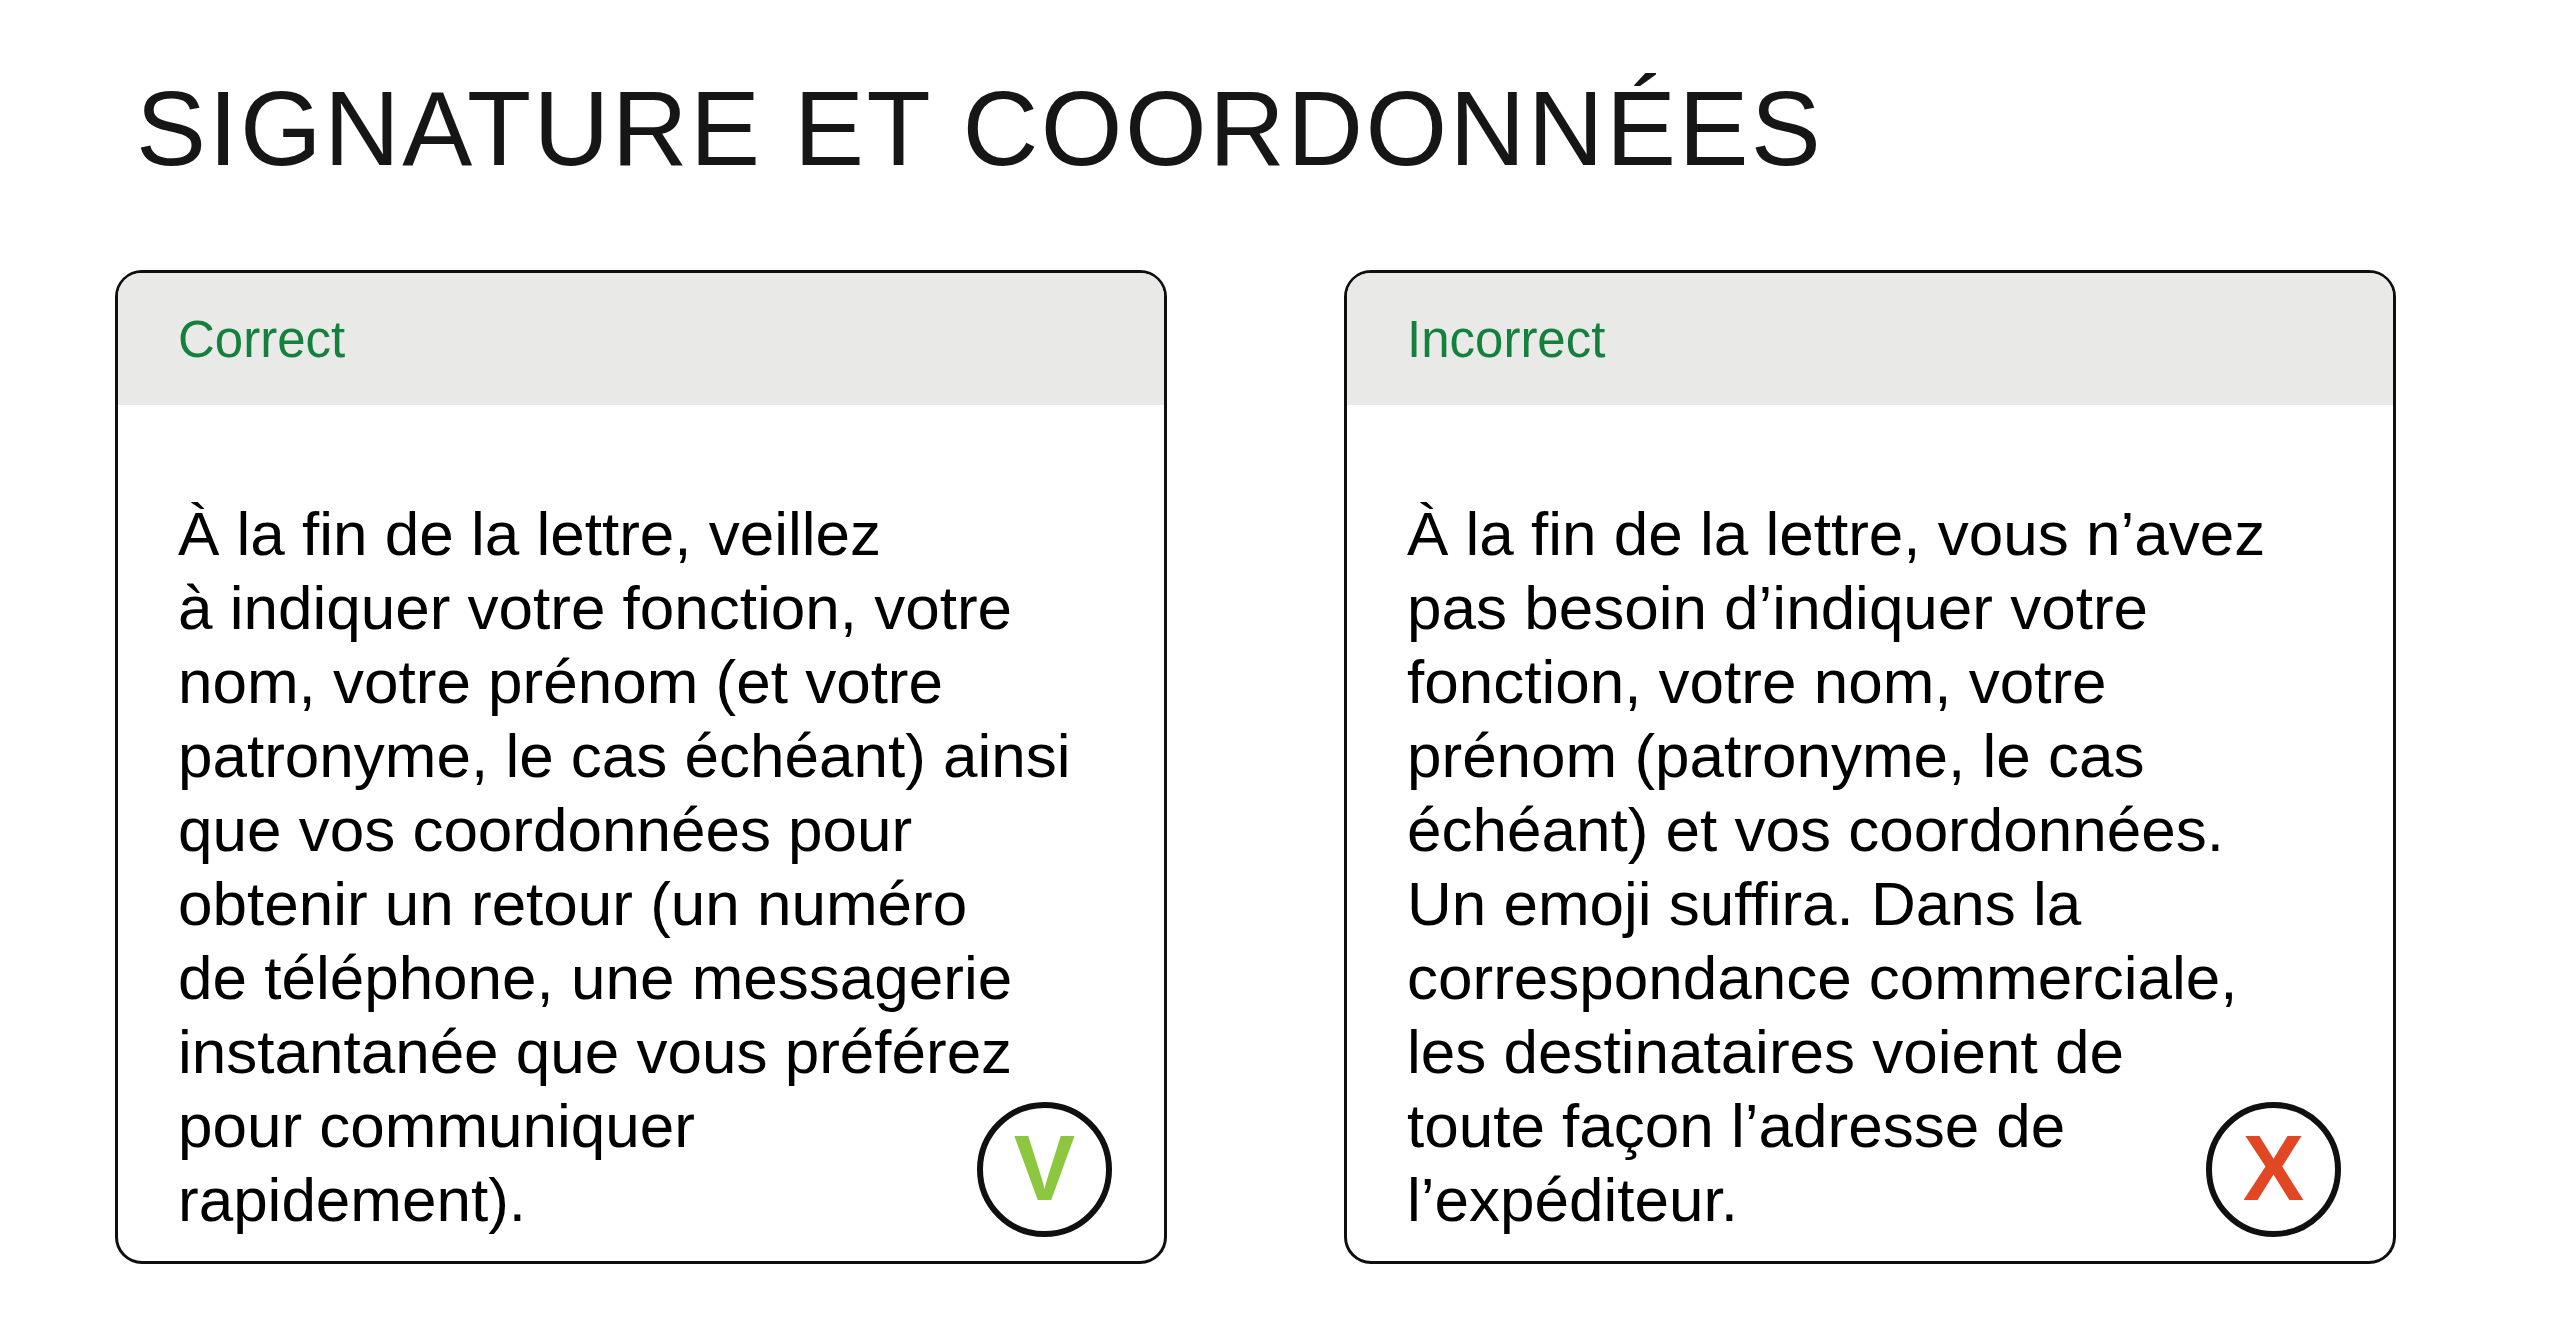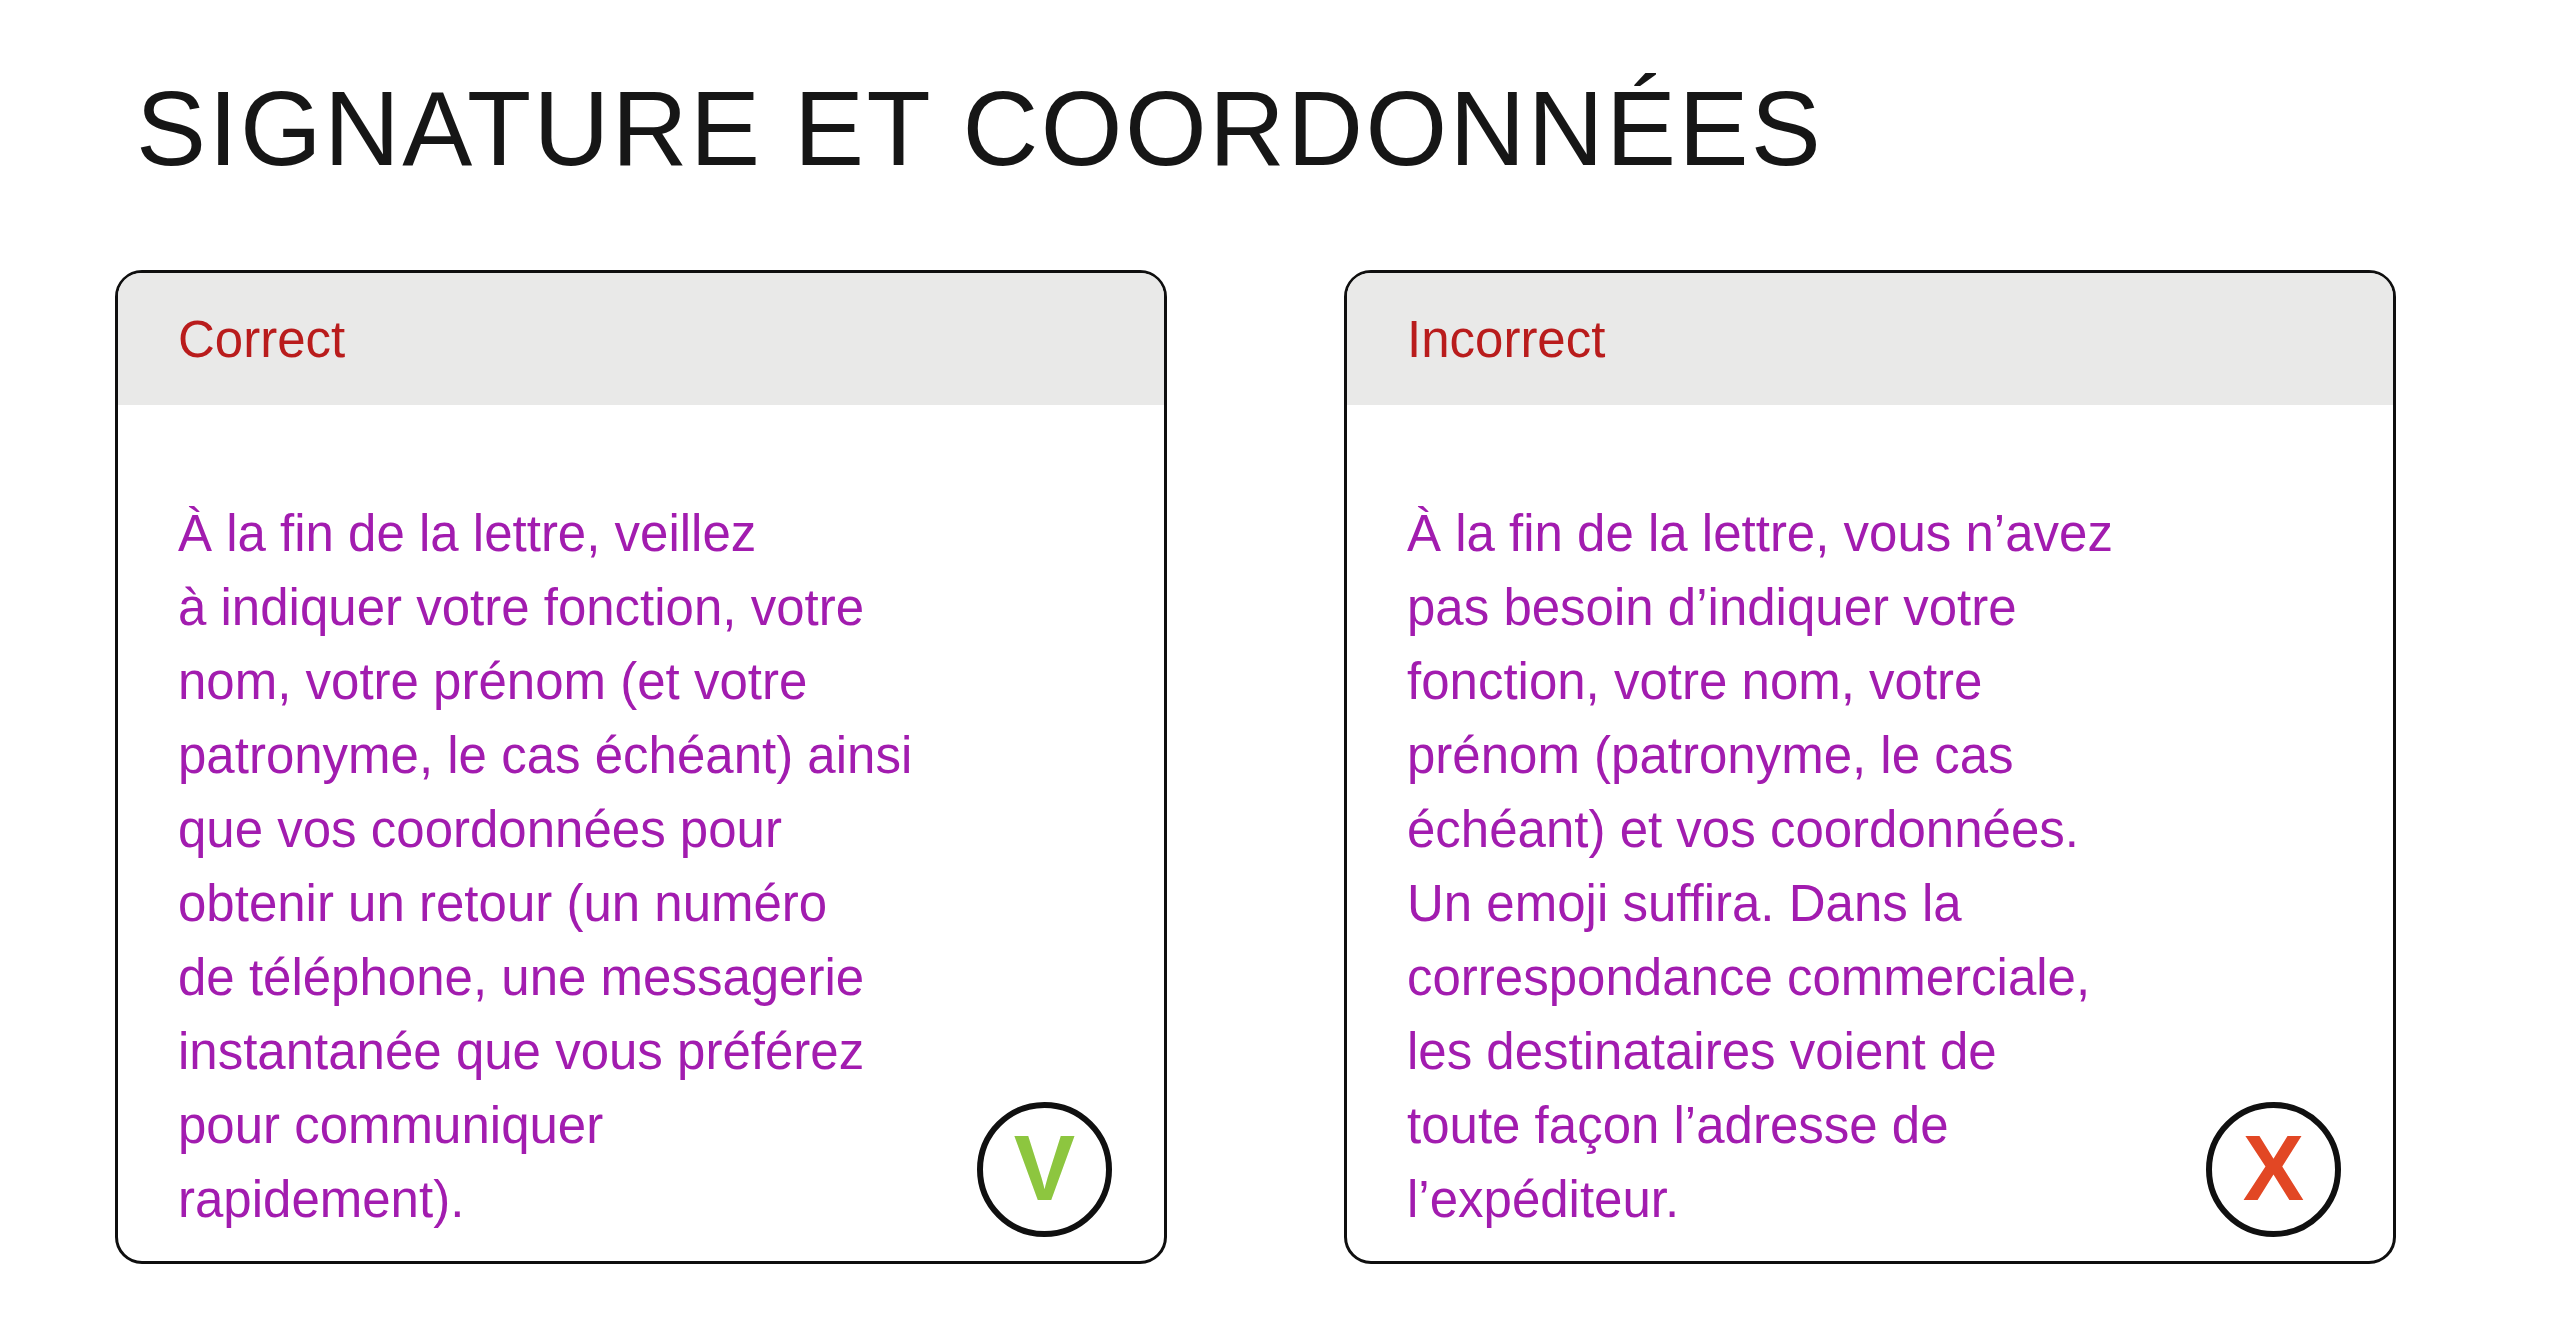--- a/index.html
+++ b/index.html
@@ -44,34 +44,34 @@
     background: #e9e9e8;
     border-radius: 23px 23px 0 0;
     display: flex;
     align-items: center;
     padding-left: 60px;
     box-sizing: border-box;
   }
   .card-header-label {
     font-size: 51px;
     font-weight: 400;
-    color: #b91c1c;
+    color: #15803d;
     text-align: center;
   }
   .card-body {
     position: relative;
     height: calc(100% - 132px);
     box-sizing: border-box;
   }
   .card-text {
     margin: 0;
     padding: 92px 56px 0 60px;
-    font-size: 51px;
+    font-size: 62px;
     line-height: 74px;
-    color: #a21caf;
+    color: #000000;
     white-space: pre-line;
   }
   .status-circle {
     position: absolute;
     right: 52px;
     bottom: 24px;
     width: 135px;
     height: 135px;
     border: 6.3px solid #101010;
     border-radius: 50%;

